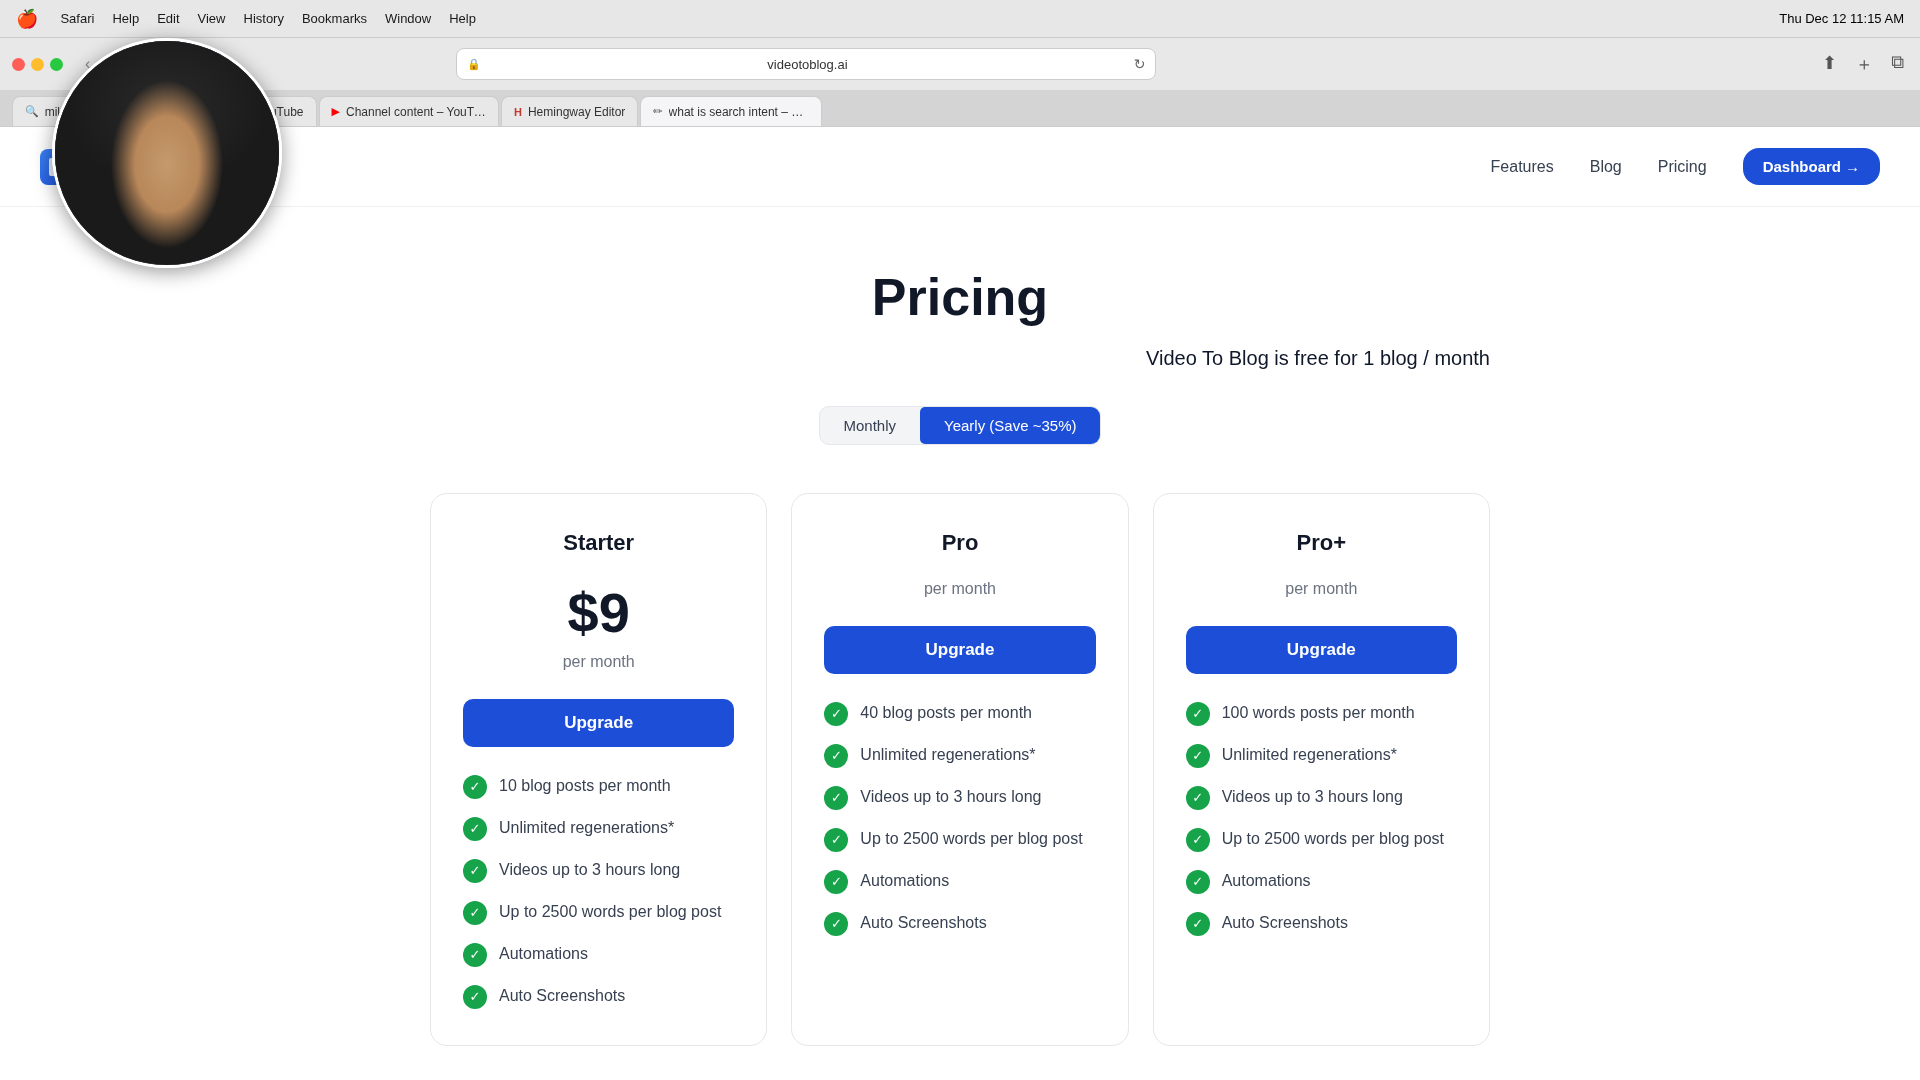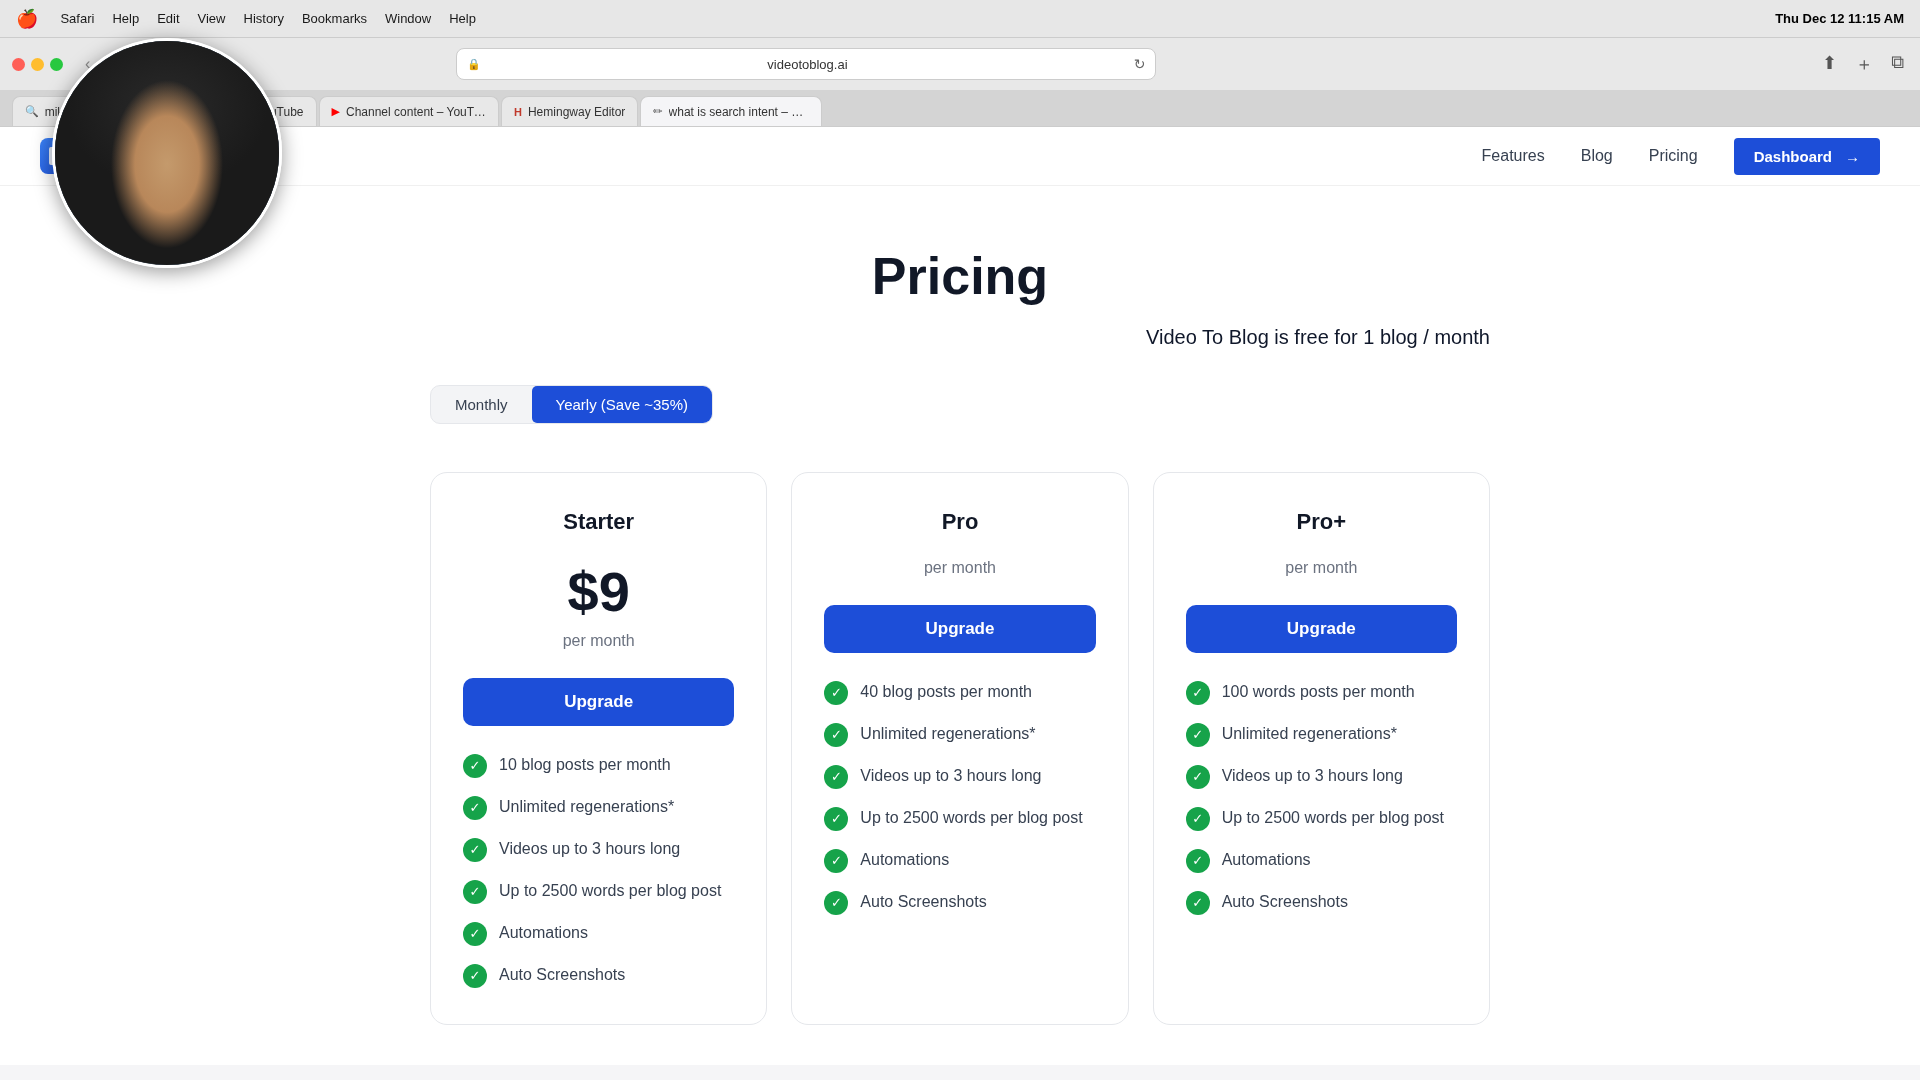--- a/index.html
+++ b/index.html
@@ -26,21 +26,21 @@
     }
     .menubar-apple { font-size: 18px; margin-right: 4px; }
     .menubar-item { color: #1a1a1a; cursor: default; white-space: nowrap; }
     .menubar-right {
       margin-left: auto;
       display: flex;
       align-items: center;
       gap: 12px;
       font-size: 12px;
     }
-    .menubar-time { font-size: 13px; font-weight: 700; }
+    .menubar-time { font-size: 13px; font-weight: 400; }
 
     
     .browser-chrome {
       background: #e8e8e8;
       border-bottom: 1px solid #ccc;
     }
     .browser-toolbar {
       display: flex;
       align-items: center;
       padding: 8px 12px;
@@ -152,21 +152,21 @@
 
     
     .website {
       background: white;
       min-height: calc(1080px - 38px - 88px - 36px);
     }
     .site-header {
       display: flex;
       align-items: center;
       padding: 0 40px;
-      height: 59px;
+      height: 80px;
       border-bottom: 1px solid #f0f0f0;
       background: white;
     }
     .site-logo {
       display: flex;
       align-items: center;
       gap: 10px;
       font-size: 18px;
       font-weight: 600;
       color: #333;
@@ -191,25 +191,25 @@
     }
     .nav-link {
       font-size: 16px;
       color: #374151;
       text-decoration: none;
       cursor: pointer;
     }
     .dashboard-btn {
       display: flex;
       align-items: center;
-      gap: 13px;
+      gap: 4px;
       background: #1d4ed8;
       color: white;
       border: none;
-      border-radius: 4px;
+      border-radius: 16px;
       padding: 10px 20px;
       font-size: 15px;
       font-weight: 600;
       cursor: pointer;
     }
 
     
     .main-content {
       max-width: 1100px;
       margin: 0 auto;
@@ -226,21 +226,21 @@
       text-align: right;
       font-size: 20px;
       color: #0f172a;
       margin-bottom: 36px;
     }
 
     
     .billing-toggle {
       display: flex;
       align-items: center;
-      justify-content: flex-start;
+      justify-content: center;
       margin-bottom: 48px;
     }
     .toggle-container {
       display: flex;
       background: #f3f4f6;
       border: 1px solid #e5e7eb;
       border-radius: 10px;
       overflow: hidden;
     }
     .toggle-btn {

